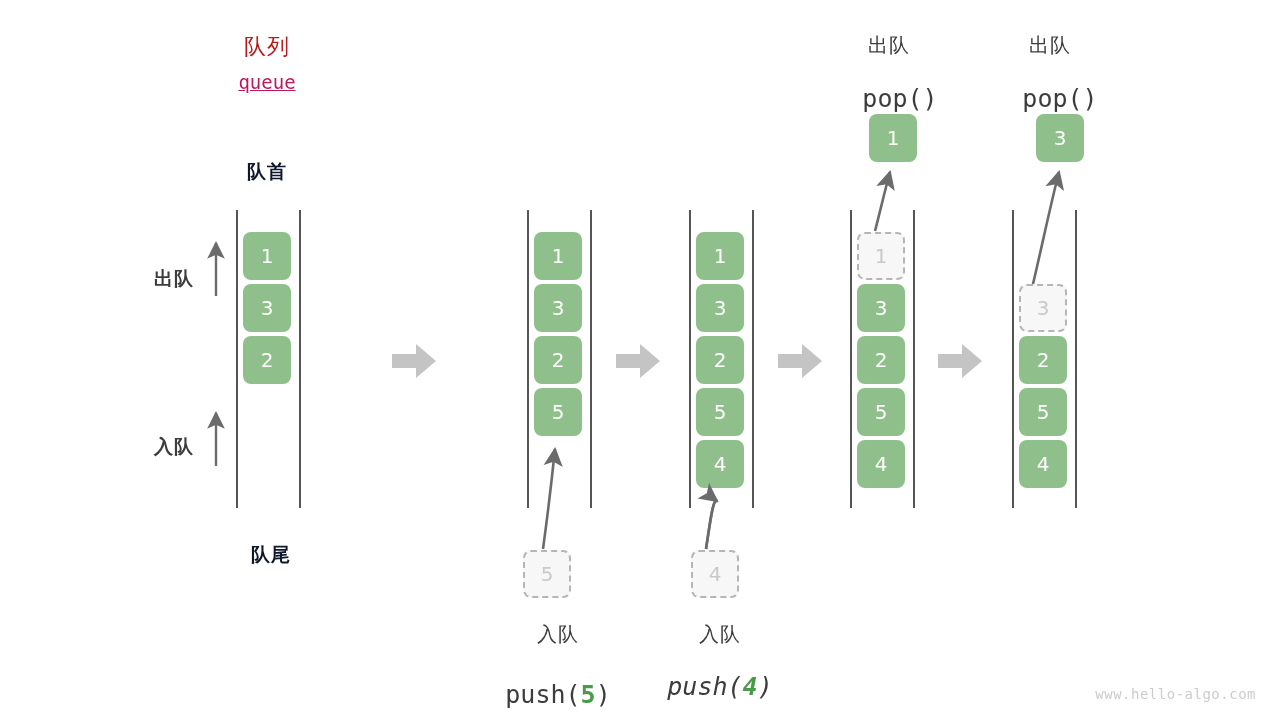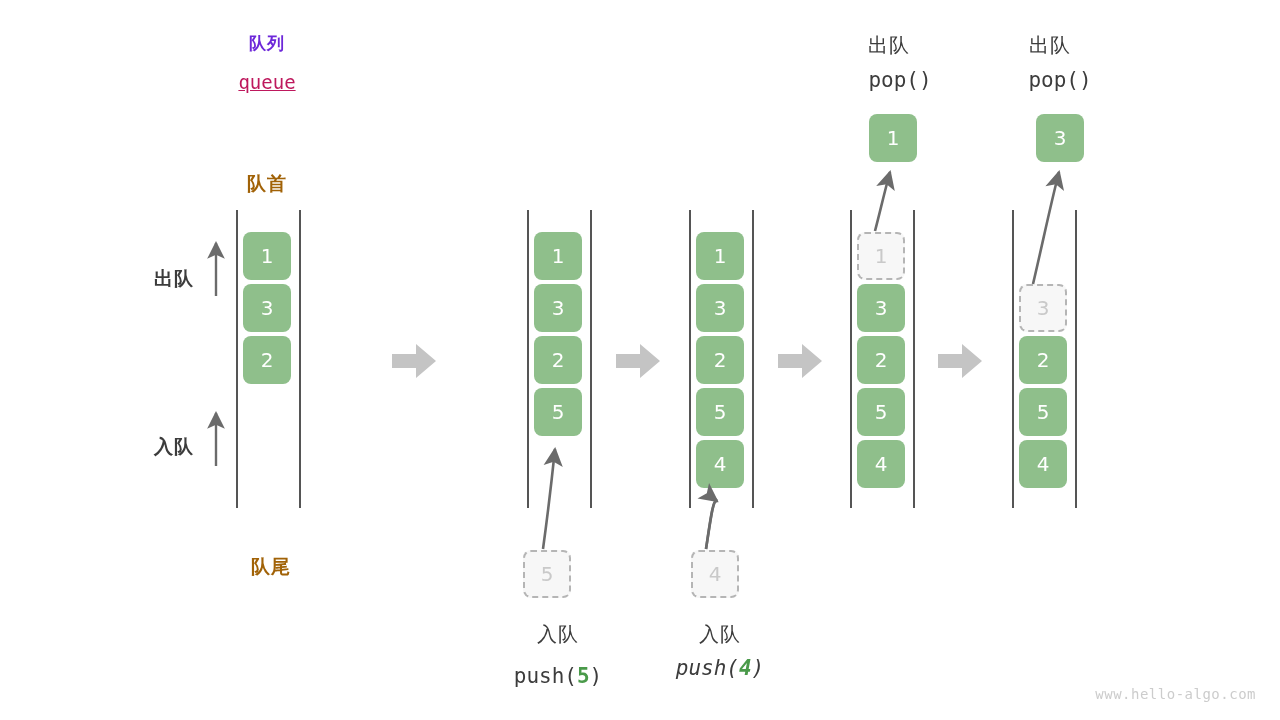--- a/index.html
+++ b/index.html
@@ -26,53 +26,53 @@
 
   
   .lbl {
     position: absolute;
     white-space: nowrap;
     text-align: center;
     transform: translateX(-50%);
     line-height: 1.25;
   }
   .title-cn {
-    font-size: 17px;
-    font-weight: bold;
-    color: #6d28d9;
+    font-size: 22px;
+    font-weight: normal;
+    color: #b91c1c;
     letter-spacing: 1px;
   }
   .title-en {
     font-size: 19px;
     font-family: "DejaVu Sans Mono", "Liberation Mono", monospace;
     color: #be185d;
     text-decoration: underline;
   }
   .head-cn {
     font-size: 19px;
     font-weight: bold;
-    color: #a16207;
-    letter-spacing: 1px;
-    margin-top: 12px;
+    color: #0f172a;
+    letter-spacing: 1px;
   }
   .side-cn {
     font-size: 19px;
     font-weight: bold;
     color: #3c3c3c;
     letter-spacing: 1px;
   }
   .op-cn {
     font-size: 20px;
     color: #3c3c3c;
     letter-spacing: 1px;
   }
   .op-code {
-    font-size: 21px;
+    font-size: 25px;
     font-family: "DejaVu Sans Mono", "Liberation Mono", monospace;
     color: #3c3c3c;
+    margin-top: 16px;
   }
   .op-code .arg { color: #4a9a4a; font-weight: bold; }
 
   .watermark {
     position: absolute;
     right: 24px;
     bottom: 18px;
     font-size: 14px;
     font-family: "DejaVu Sans Mono", "Liberation Mono", monospace;
     color: #cccccc;

